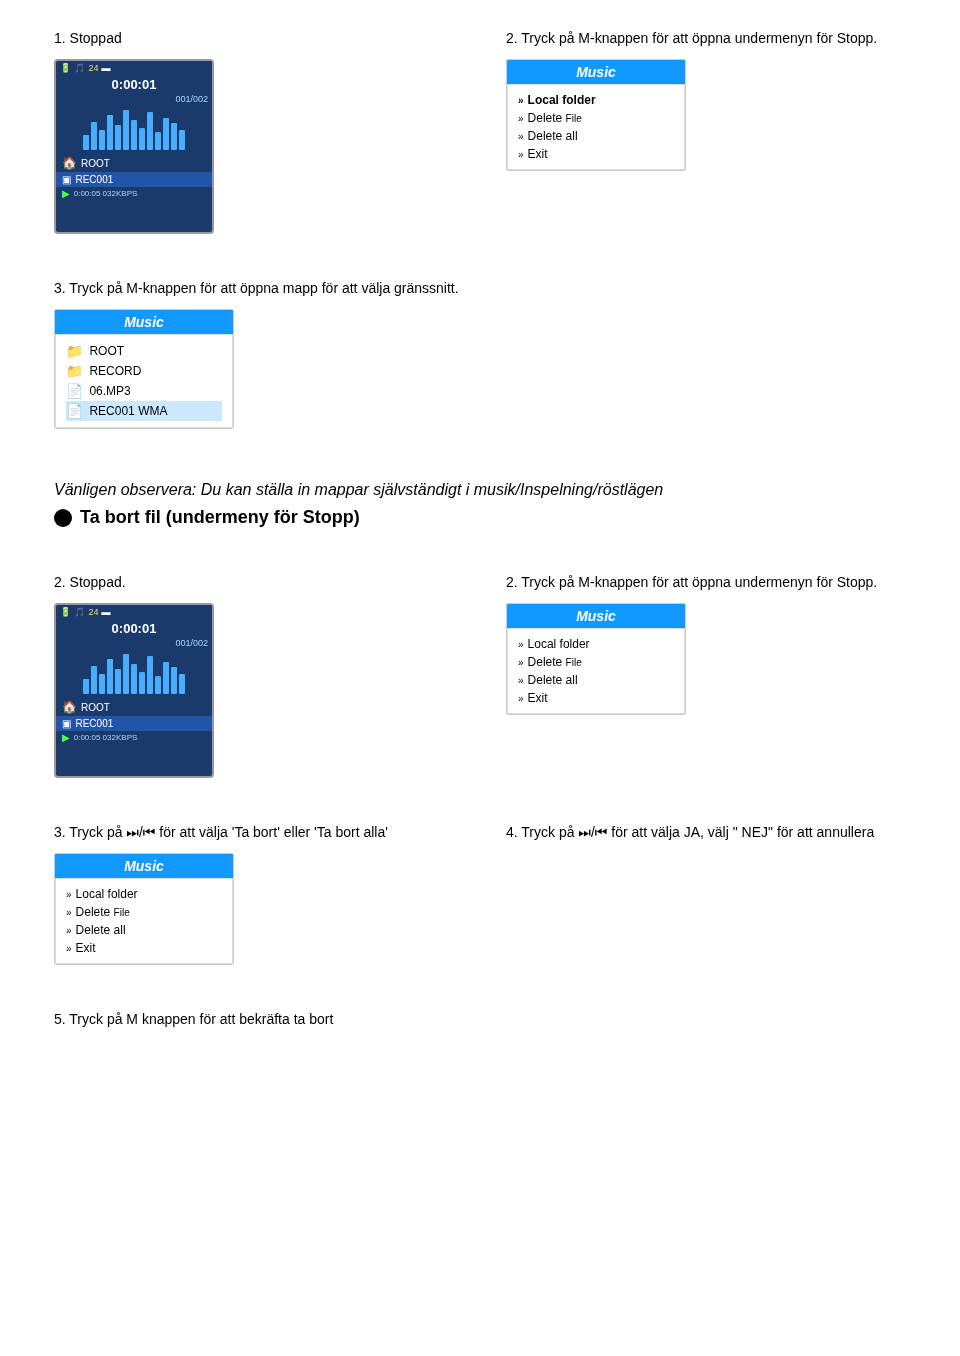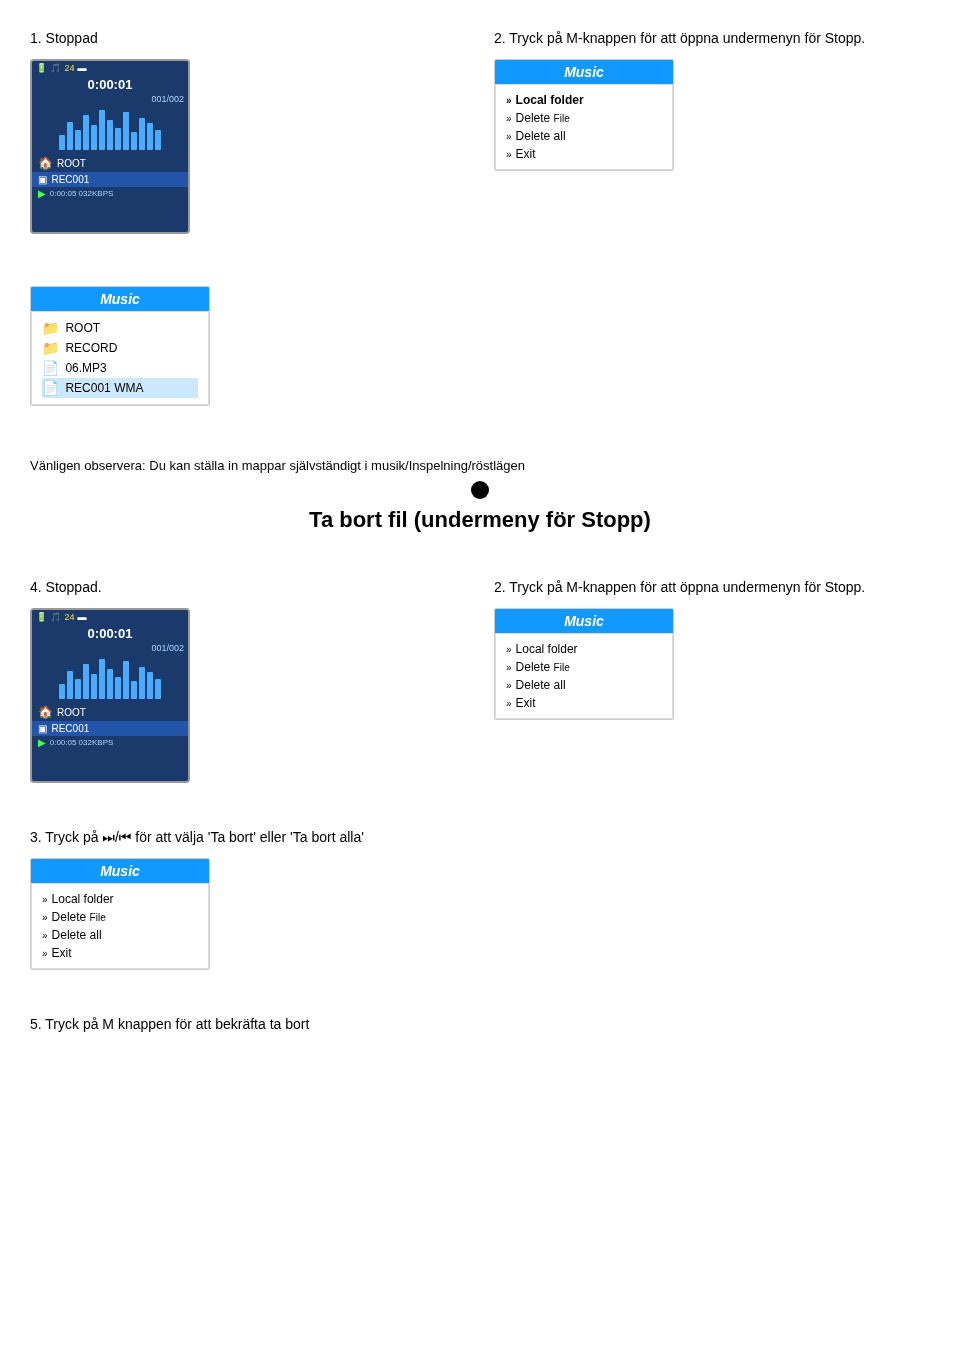--- a/index.html
+++ b/index.html
@@ -9,20 +9,21 @@
       background: #fff;
       color: #000;
       width: 960px;
       padding: 20px 30px;
     }
 
     .page-content {
       display: grid;
       grid-template-columns: 1fr 1fr;
       gap: 20px 28px;
+      margin-left: 24px;
     }
 
     .section-full {
       grid-column: 1 / -1;
     }
 
     .cell {
       padding: 8px 0;
     }
 
@@ -210,32 +211,32 @@
     .folder-item.highlighted {
       background: #cce8ff;
     }
 
     
     .big-section {
       margin: 16px 0 8px 0;
     }
 
     .note-text {
-      font-size: 13px;
+      font-size: 16px;
       margin-bottom: 6px;
+      font-style: italic;
     }
 
     .big-heading {
-      font-size: 22px;
+      font-size: 18px;
       font-weight: bold;
       display: flex;
       align-items: center;
       gap: 8px;
       margin: 8px 0;
-      flex-direction: column;
     }
 
     .bullet-circle {
       width: 18px;
       height: 18px;
       background: #000;
       border-radius: 50%;
       flex-shrink: 0;
     }
 
@@ -313,20 +314,21 @@
         </div>
         <div class="music-menu-item">
           <span class="chevron">»</span>
           <span>Exit</span>
         </div>
       </div>
     </div>
   </div>
 
   <div class="cell">
+    <div class="step-text">3. Tryck på M-knappen för att öppna mapp för att välja gränssnitt.</div>
 
     <div class="folder-browser">
       <div class="folder-browser-header">Music</div>
       <div class="folder-browser-body">
         <div class="folder-item">
           <span class="folder-icon">📁</span>
           <span>ROOT</span>
         </div>
         <div class="folder-item">
           <span class="folder-icon">📁</span>
@@ -348,21 +350,21 @@
 
   <div class="section-full big-section">
     <div class="note-text">Vänligen observera: Du kan ställa in mappar självständigt i musik/Inspelning/röstlägen</div>
     <div class="big-heading">
       <div class="bullet-circle"></div>
       <span>Ta bort fil (undermeny för Stopp)</span>
     </div>
   </div>
 
   <div class="cell">
-    <div class="step-text">4. Stoppad.</div>
+    <div class="step-text">2. Stoppad.</div>
 
     <div class="device-screen">
       <div class="device-top-bar">
         <div class="device-icons">
           <span>🔋</span>
           <span>🎵</span>
           <span style="color:#ffdd44;">24</span>
           <span>▬</span>
         </div>
       </div>
@@ -443,18 +445,21 @@
           <span>Delete all</span>
         </div>
         <div class="music-menu-item">
           <span class="chevron">»</span>
           <span>Exit</span>
         </div>
       </div>
     </div>
   </div>
 
+  <div class="cell">
+    <div class="step-text">4. Tryck på ⏭/⏮ för att välja JA, välj " NEJ" för att annullera</div>
+  </div>
 
   <div class="cell section-full">
     <div class="step-text">5. Tryck på M knappen för att bekräfta ta bort</div>
   </div>
 
 </div>
 
 </body></html>

